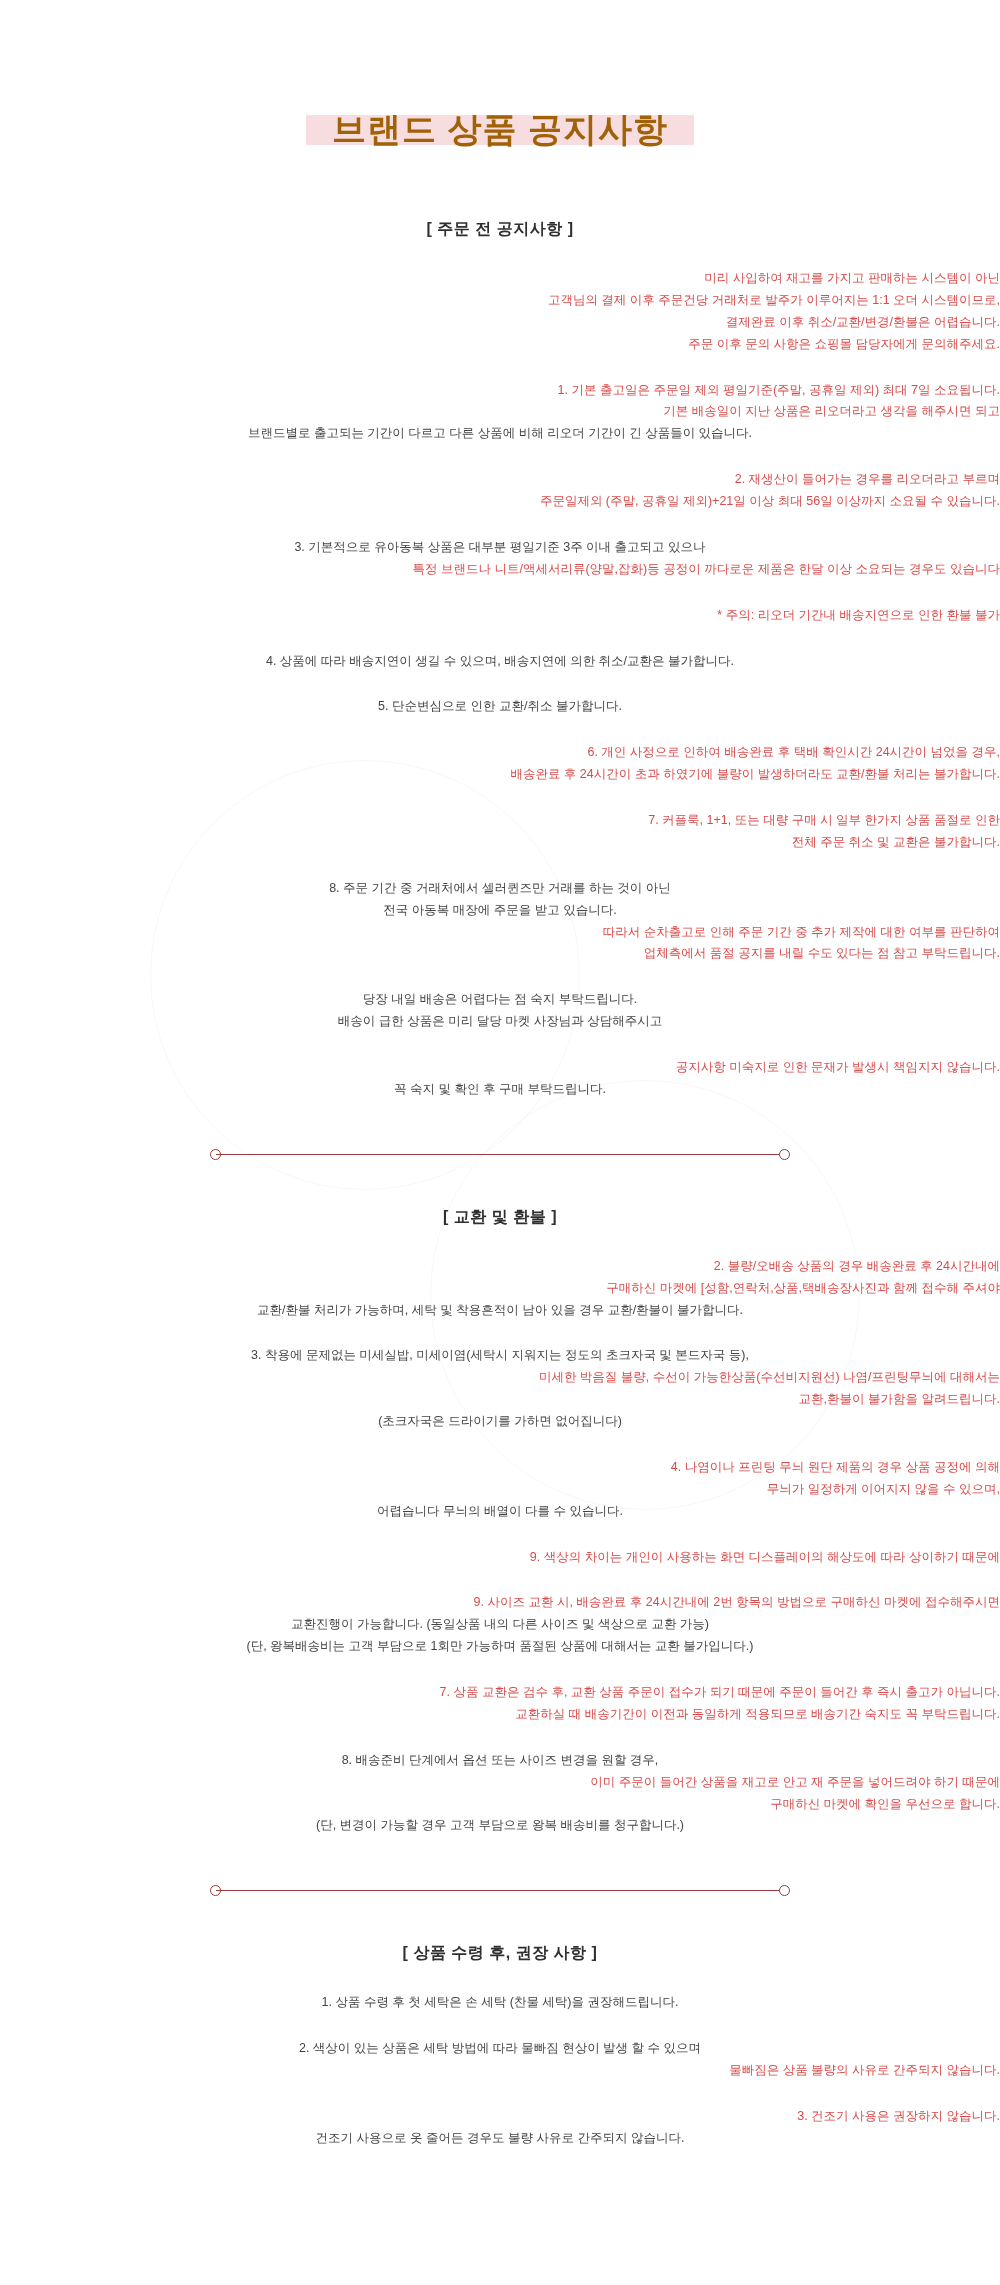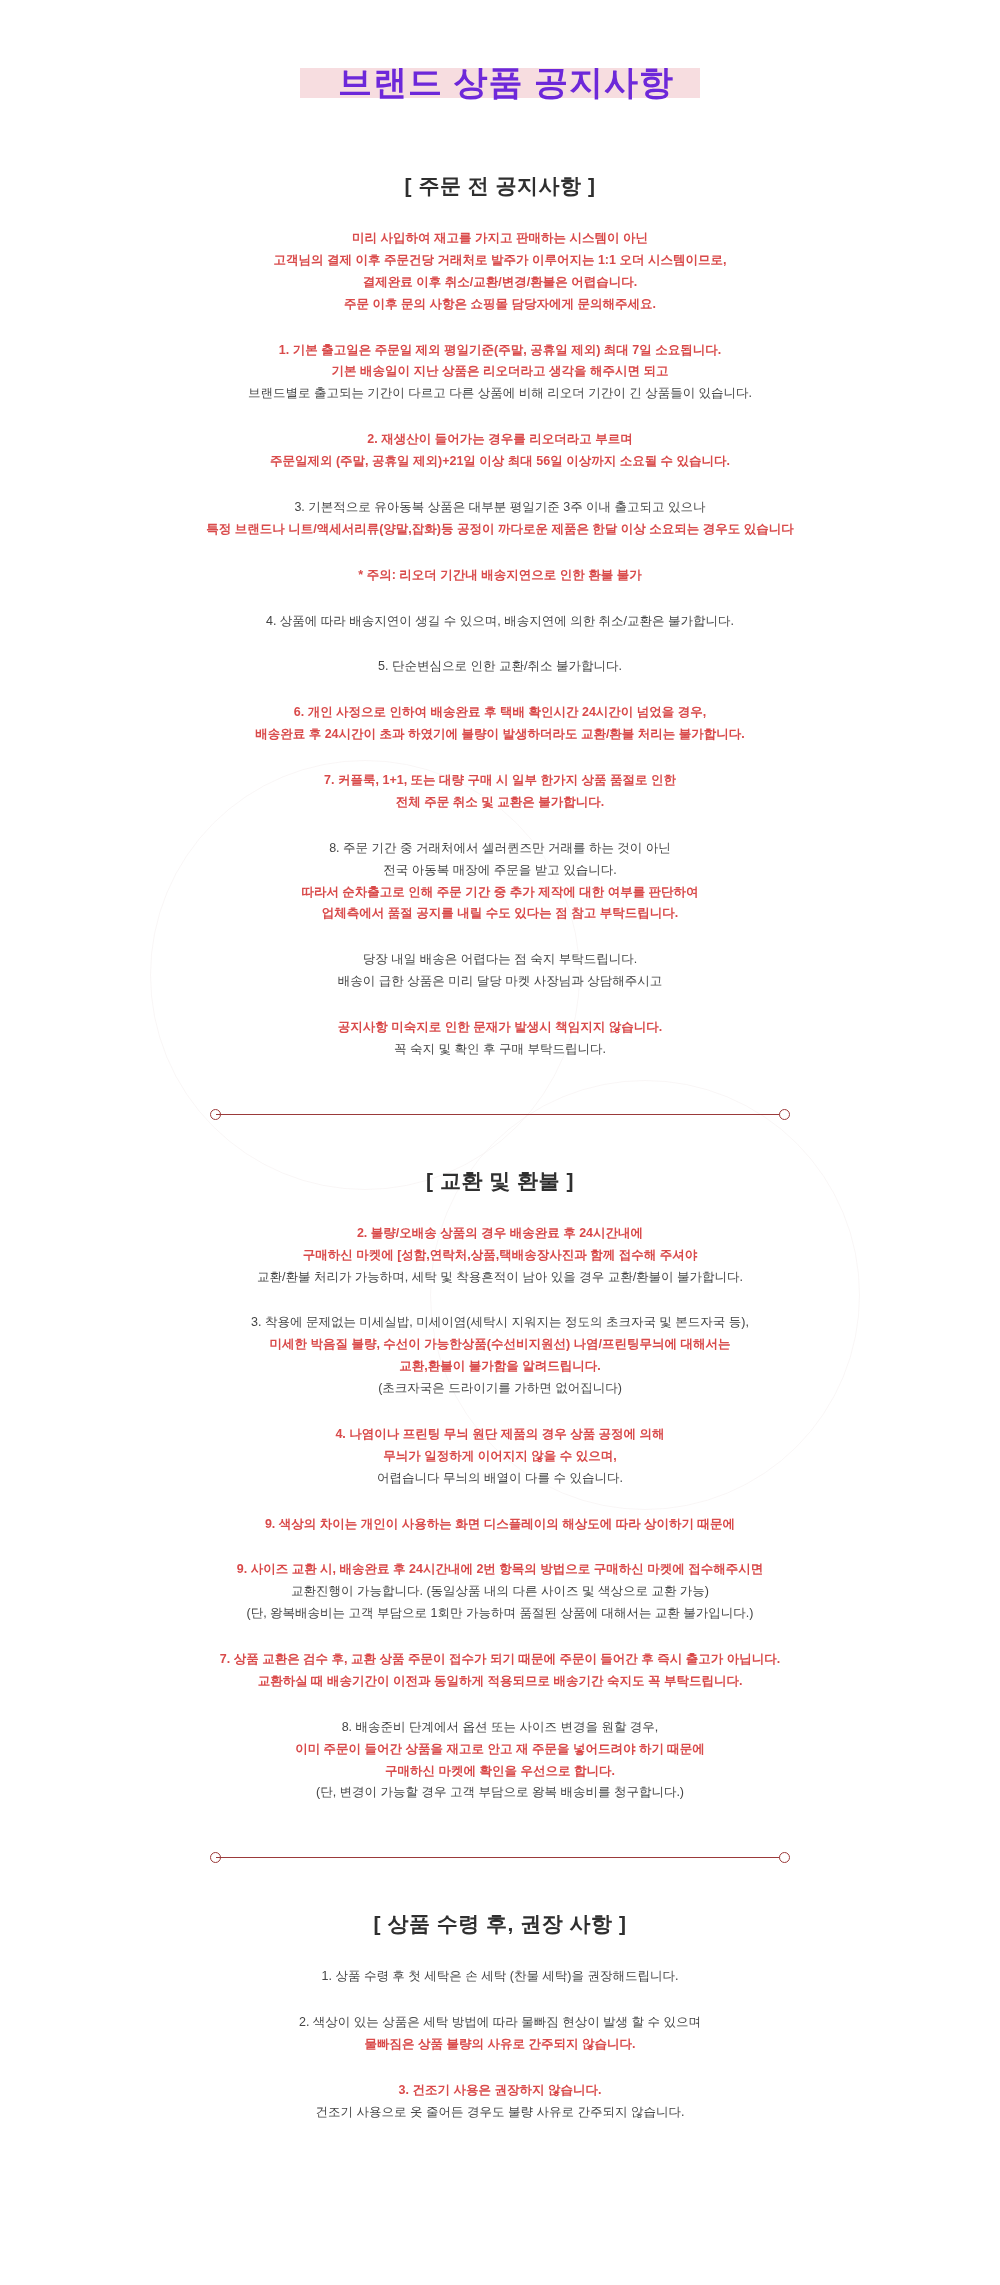--- a/index.html
+++ b/index.html
@@ -35,55 +35,56 @@
   
   .title-wrap {
     text-align: center;
     margin-bottom: 60px;
   }
   .title {
     display: inline-block;
     font-size: 34px;
     font-weight: bold;
     letter-spacing: 1px;
-    color: #6d28d9;
-    padding: 4px 26px 6px 38px;
-    position: relative;
+    color: #a16207;
+    padding: 4px 26px 6px 26px;
+    position: relative;
+    margin-top: 47px;
   }
   .title .hl {
     position: absolute;
     left: 0; right: 0;
     top: 12px;
     height: 30px;
     background: #f7dde0;
     z-index: 0;
   }
   .title .txt { position: relative; z-index: 1; }
 
   
   .section {
     text-align: center;
     position: relative;
     z-index: 2;
   }
   .section-head {
-    font-size: 21px;
+    font-size: 16px;
     font-weight: bold;
     color: #2f2f2f;
     margin: 0 0 28px 0;
     letter-spacing: .5px;
   }
   .block {
     margin: 0 0 24px 0;
     line-height: 1.75;
     font-size: 12.5px;
     color: #444;
   }
   .block .l { display: block; }
-  .red { color: #d94a4a; font-weight: bold; }
+  .red { color: #d94a4a; font-weight: normal; text-align: right; }
 
   
   .divider {
     position: relative;
     width: 580px;
     margin: 48px auto 46px auto;
     height: 12px;
   }
   .divider .line {
     position: absolute;

